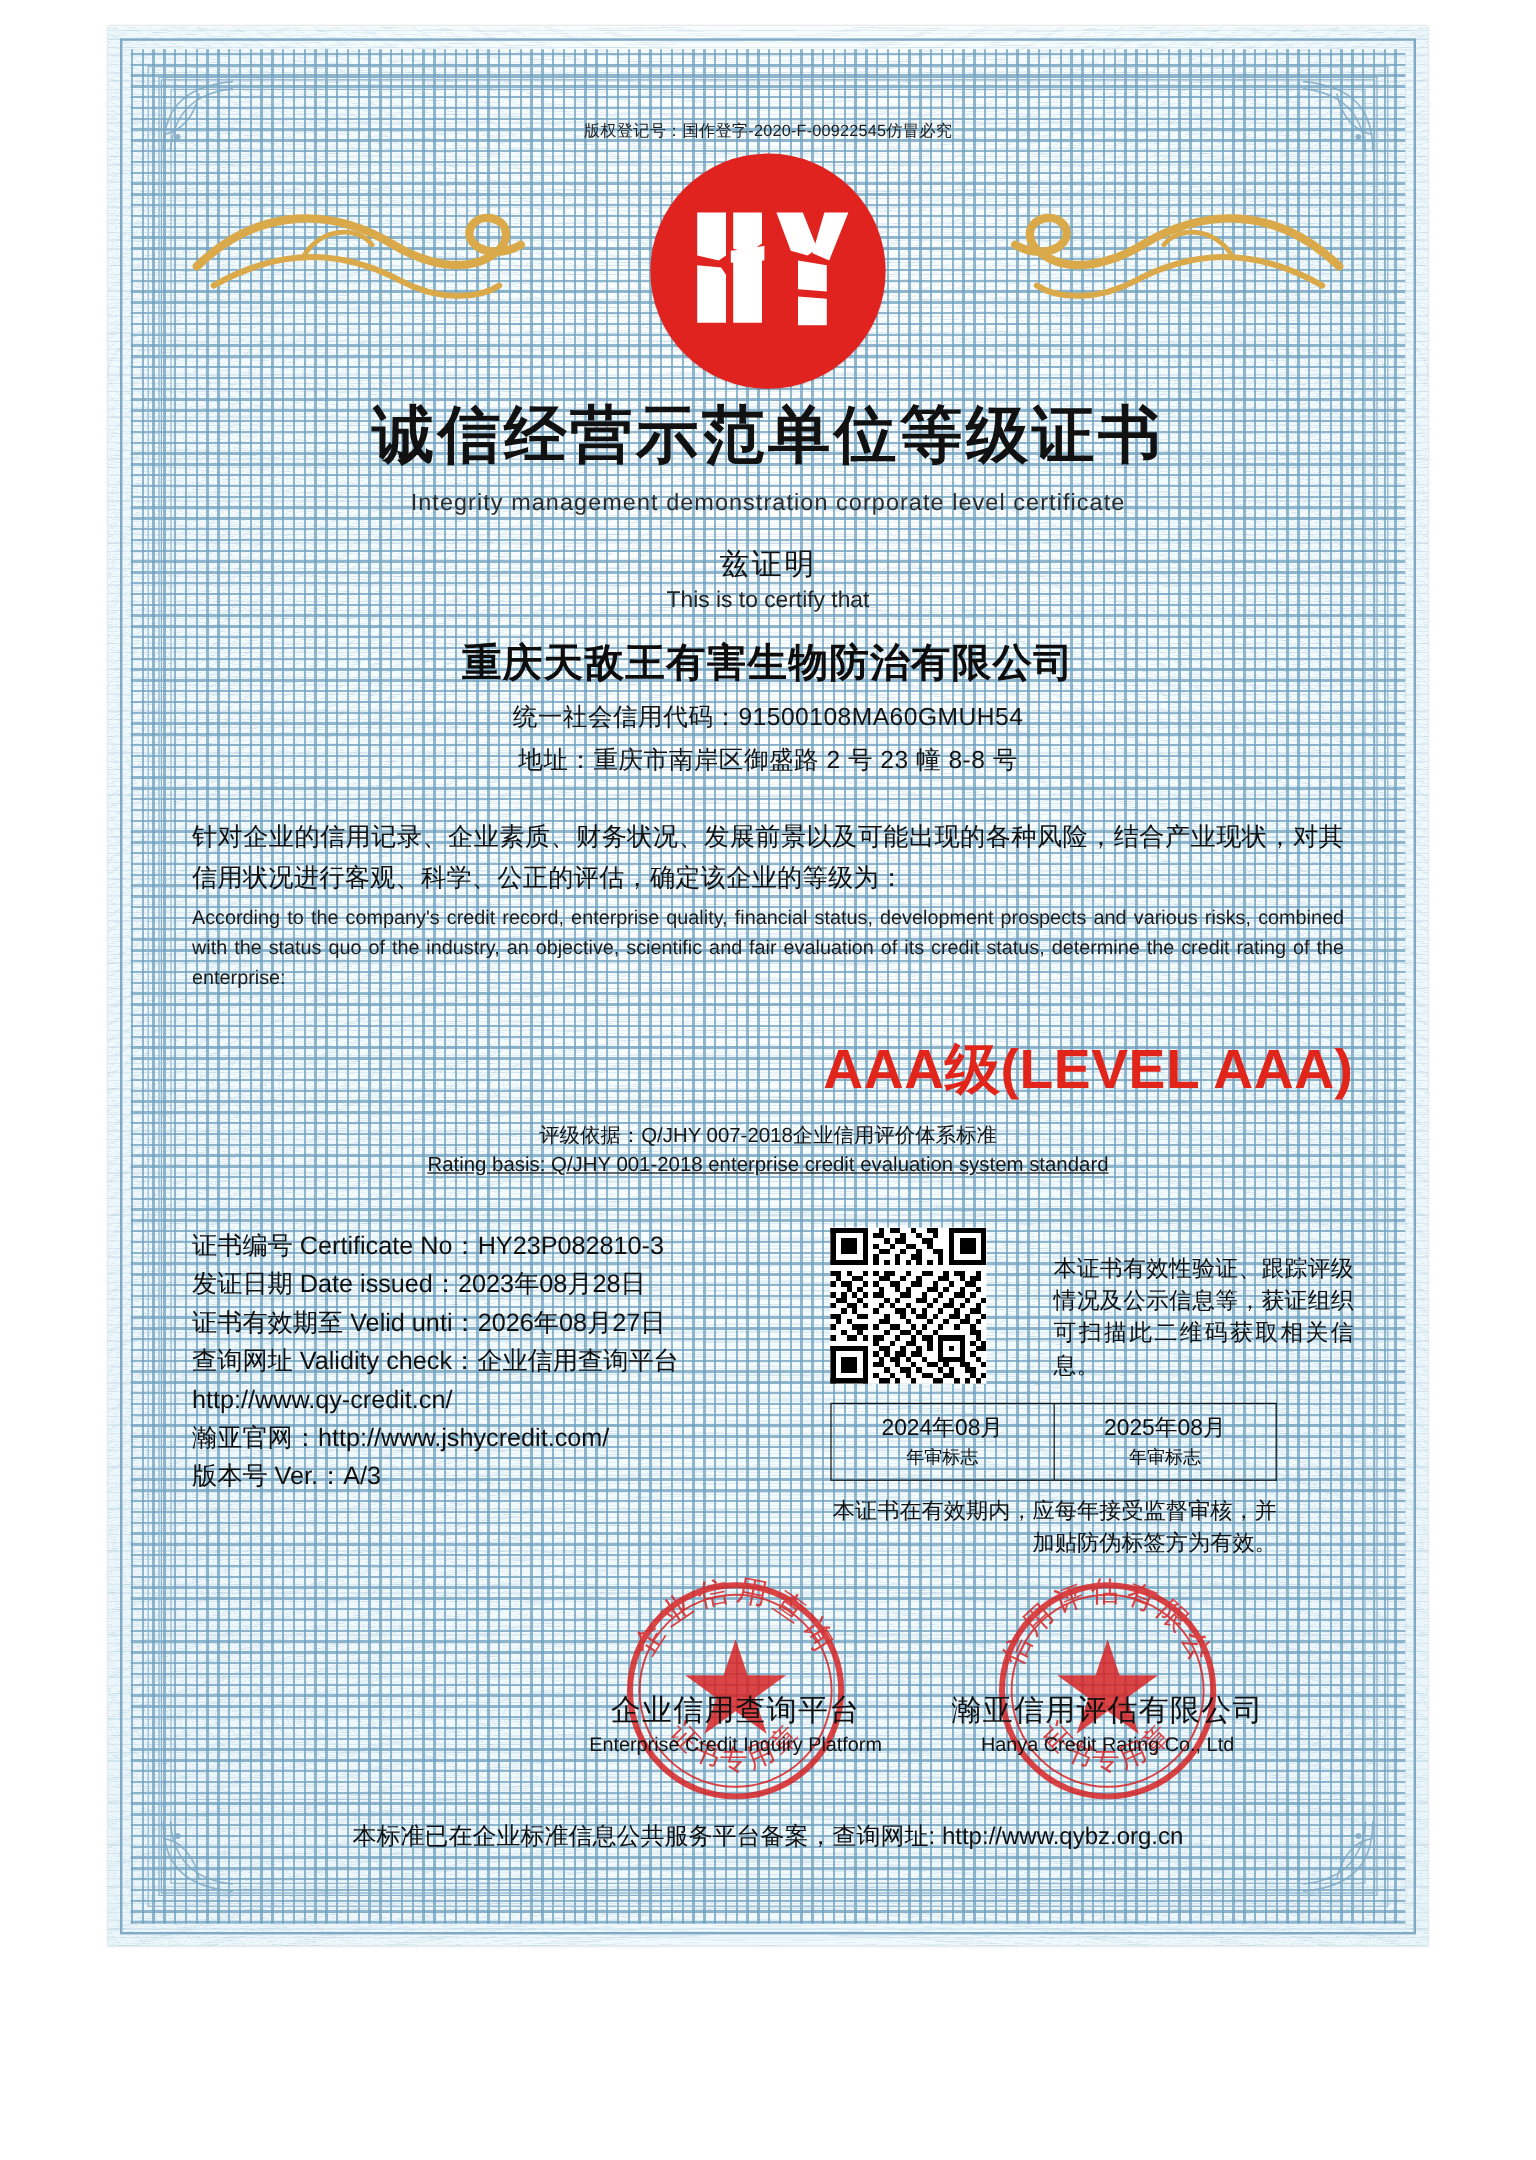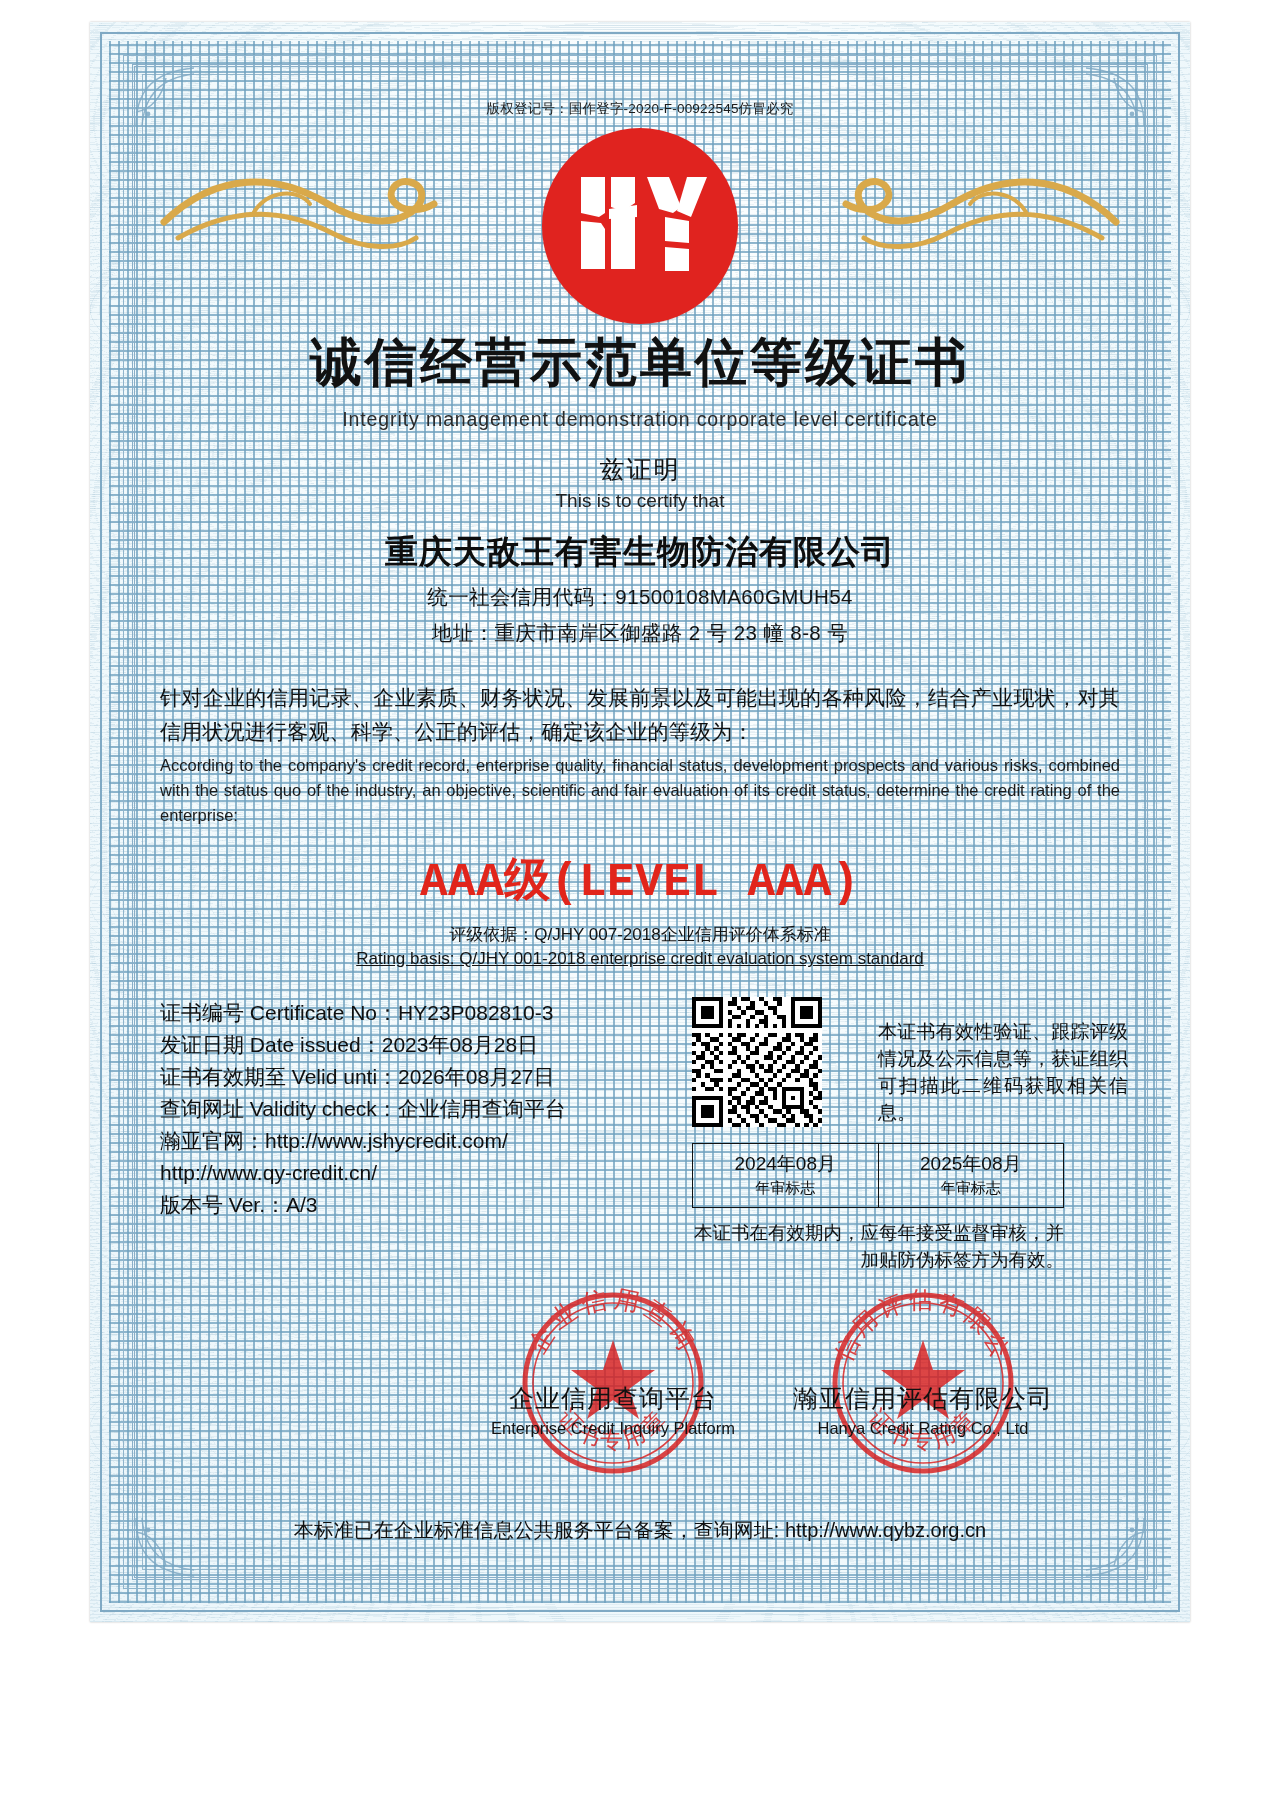--- a/index.html
+++ b/index.html
@@ -204,46 +204,45 @@
   }
   .para-en {
     font-size: 16.5px;
     line-height: 1.52;
     color: #1b1b1b;
     text-align: justify;
     margin-top: 4px;
   }
 
   .level {
-    text-align: center;
+    text-align: right;
     font-size: 46px;
     font-weight: 700;
     color: #e1251b;
-    margin-top: 21px;
+    margin-top: 33px;
     letter-spacing: .5px;
-    font-family: Liberation Mono, monospace;
   }
   .basis-cn {
     text-align: center;
     font-size: 17px;
     color: #141414;
     margin-top: 12px;
   }
   .basis-en {
     text-align: center;
     font-size: 17px;
     color: #141414;
     margin-top: 3px;
     text-decoration: underline;
   }
 
   
   .lower {
     display: flex;
-    margin-top: 28px;
+    margin-top: 42px;
     align-items: flex-start;
   }
   .lower-left {
     width: 530px;
     padding-left: 8px;
     box-sizing: border-box;
   }
   .info-line {
     font-size: 21px;
     color: #0f0f0f;
@@ -447,22 +446,22 @@
     <div class="level">AAA级(LEVEL AAA)</div>
     <div class="basis-cn">评级依据：Q/JHY 007-2018企业信用评价体系标准</div>
     <div class="basis-en">Rating basis: Q/JHY 001-2018 enterprise credit evaluation system standard</div>
 
     <div class="lower">
       <div class="lower-left">
         <div class="info-line">证书编号 Certificate No：HY23P082810-3</div>
         <div class="info-line">发证日期 Date issued：2023年08月28日</div>
         <div class="info-line">证书有效期至 Velid unti：2026年08月27日</div>
         <div class="info-line">查询网址 Validity check：企业信用查询平台</div>
+        <div class="info-line">http://www.qy-credit.cn/</div>
         <div class="info-line">瀚亚官网：http://www.jshycredit.com/</div>
-        <div class="info-line">http://www.qy-credit.cn/</div>
         <div class="info-line">版本号 Ver.：A/3</div>
       </div>
 
       <div class="lower-right">
         <div class="qr-row">
           <div class="qr">
             <svg viewBox="0 0 29 29" shape-rendering="crispEdges">
               <rect width="29" height="29" fill="#ffffff"></rect>
               <g fill="#000000">
 

